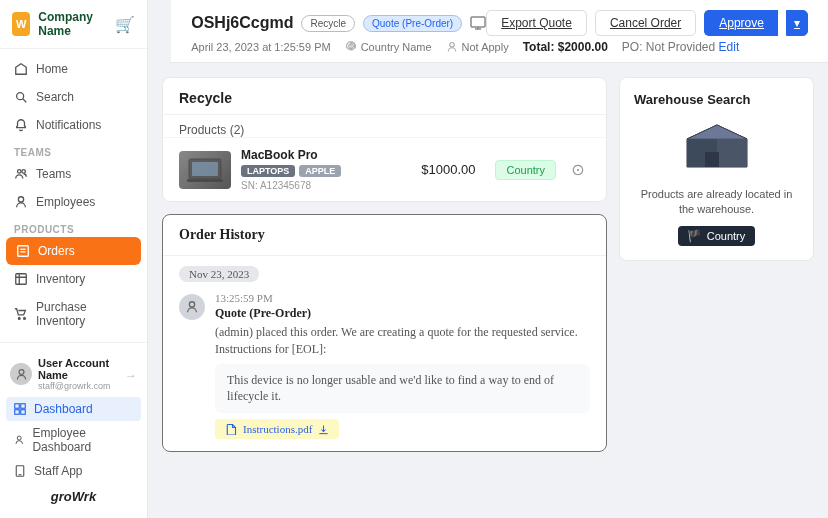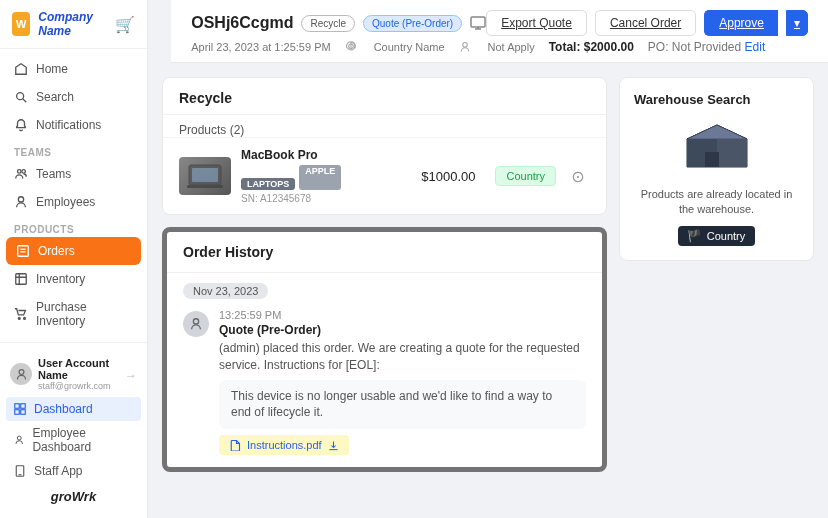--- a/index.html
+++ b/index.html
@@ -2,21 +2,21 @@
 <html><head>
   <meta charset="utf-8">
   <style>
     * { box-sizing: border-box; margin: 0; padding: 0; }
     body { font-family: -apple-system, BlinkMacSystemFont, 'Segoe UI', sans-serif; font-size: 13px; background: #f0f2f5; display: flex; height: 518px; width: 828px; overflow: hidden; }
 
     
     .sidebar { width: 148px; background: #fff; display: flex; flex-direction: column; border-right: 1px solid #e8e8e8; height: 518px; flex-shrink: 0; }
     .sidebar-logo { padding: 10px 12px; display: flex; align-items: center; gap: 8px; border-bottom: 1px solid #f0f0f0; }
     .logo-icon { width: 24px; height: 24px; background: #f5a623; border-radius: 4px; display: flex; align-items: center; justify-content: center; color: white; font-weight: bold; font-size: 11px; }
-    .company-name { font-weight: 600; font-size: 12px; color: #1d4ed8; font-style: italic; }
+    .company-name { font-weight: 600; font-size: 12px; color: #14532d; }
     .sidebar-nav { flex: 1; overflow-y: auto; padding: 6px 0; }
     .nav-item { display: flex; align-items: center; gap: 8px; padding: 7px 14px; color: #555; cursor: pointer; font-size: 12px; }
     .nav-item.active { background: #f97316; color: white; border-radius: 6px; margin: 0 6px; padding: 7px 10px; }
     .nav-icon { width: 14px; height: 14px; flex-shrink: 0; }
     .section-label { font-size: 10px; color: #aaa; padding: 8px 14px 2px; text-transform: uppercase; font-weight: 600; letter-spacing: 0.5px; }
     .sidebar-bottom { border-top: 1px solid #f0f0f0; padding: 8px 0; }
     .user-section { display: flex; align-items: center; gap: 6px; padding: 6px 10px; cursor: pointer; }
     .user-avatar { width: 22px; height: 22px; background: #ccc; border-radius: 50%; display: flex; align-items: center; justify-content: center; font-size: 9px; color: #555; }
     .user-info { flex: 1; }
     .user-name { font-size: 11px; font-weight: 600; color: #222; }
@@ -34,21 +34,21 @@
     .header-left { display: flex; align-items: center; gap: 8px; }
     .page-title { font-size: 16px; font-weight: 700; color: #222; }
     .badge { font-size: 10px; padding: 2px 8px; border-radius: 10px; font-weight: 500; }
     .badge-outline { border: 1px solid #bbb; color: #555; background: #fff; }
     .badge-blue { background: #dbeafe; color: #2563eb; border: 1px solid #93c5fd; }
     .header-actions { display: flex; align-items: center; gap: 8px; }
     .btn { padding: 5px 14px; border-radius: 5px; font-size: 12px; cursor: pointer; border: 1px solid #ddd; background: #fff; color: #333; font-weight: 500; text-decoration: underline; }
     .btn-approve { background: #2563eb; color: white; border-color: #2563eb; border-right: none; border-radius: 5px 0 0 5px; }
     .btn-dropdown { background: #2563eb; color: white; border-color: #2563eb; border-radius: 0 5px 5px 0; padding: 5px 7px; }
     .header-meta { display: flex; align-items: center; gap: 14px; font-size: 11px; color: #777; }
-    .meta-item { display: flex; align-items: center; gap: 17px; }
+    .meta-item { display: flex; align-items: center; gap: 4px; }
     .total-text { color: #222; font-weight: 600; font-size: 12px; }
     .po-text { color: #777; font-size: 12px; }
     .edit-link { color: #2563eb; cursor: pointer; font-size: 12px; }
 
     
     .content { flex: 1; display: flex; gap: 12px; padding: 14px; overflow: hidden; }
 
     
     .left-panel { flex: 1; display: flex; flex-direction: column; gap: 12px; overflow-y: auto; }
 
@@ -57,29 +57,29 @@
     .card-header { padding: 12px 16px 8px; border-bottom: 1px solid #f0f0f0; }
     .card-title { font-size: 14px; font-weight: 600; color: #222; }
     .products-count { font-size: 12px; color: #555; padding: 8px 16px 0; }
     .product-row { display: flex; align-items: center; gap: 10px; padding: 10px 16px; border-top: 1px solid #f5f5f5; }
     .product-img { width: 52px; height: 38px; background: linear-gradient(135deg, #888, #555); border-radius: 4px; display: flex; align-items: center; justify-content: center; flex-shrink: 0; }
     .product-img svg { opacity: 0.8; }
     .product-info { flex: 1; }
     .product-name { font-weight: 600; font-size: 12px; color: #222; margin-bottom: 3px; }
     .product-tags { display: flex; gap: 4px; margin-bottom: 3px; }
     .tag { font-size: 9px; padding: 1px 6px; border-radius: 3px; font-weight: 600; }
-    .tag-gray { background: #6b7280; color: white; margin-top: 13px; }
+    .tag-gray { background: #6b7280; color: white; }
     .tag-light { background: #9ca3af; color: white; }
     .product-sn { font-size: 10px; color: #999; }
     .product-price { font-size: 13px; color: #222; font-weight: 500; margin-right: 10px; }
     .status-badge { background: #dcfce7; color: #16a34a; border: 1px solid #bbf7d0; border-radius: 4px; padding: 3px 10px; font-size: 11px; font-weight: 500; }
     .product-menu { width: 24px; height: 24px; display: flex; align-items: center; justify-content: center; cursor: pointer; color: #999; font-size: 16px; }
 
     
-    .history-card { background: #fff; border-radius: 8px; border: 5px solid #737373; }
+    .history-card { background: #fff; border-radius: 8px; border: 1px solid #737373; font-family: Liberation Serif, serif; }
     .history-header { padding: 12px 16px; border-bottom: 1px solid #f0f0f0; }
     .history-title { font-size: 14px; font-weight: 600; color: #222; }
     .date-badge { display: inline-block; background: #e5e7eb; color: #555; border-radius: 10px; font-size: 11px; padding: 2px 10px; margin: 10px 16px 4px; }
     .history-entry { padding: 6px 16px 12px; display: flex; gap: 10px; }
     .entry-avatar { width: 26px; height: 26px; background: #d1d5db; border-radius: 50%; display: flex; align-items: center; justify-content: center; flex-shrink: 0; color: #555; font-size: 9px; margin-top: 2px; }
     .entry-content { flex: 1; }
     .entry-time { font-size: 11px; color: #888; margin-bottom: 2px; }
     .entry-event { font-weight: 600; font-size: 12px; color: #222; margin-bottom: 3px; }
     .entry-text { font-size: 12px; color: #555; line-height: 1.4; }
     .entry-note { background: #f8f9fa; border-radius: 6px; padding: 8px 12px; margin-top: 6px; font-size: 12px; color: #555; line-height: 1.4; }

